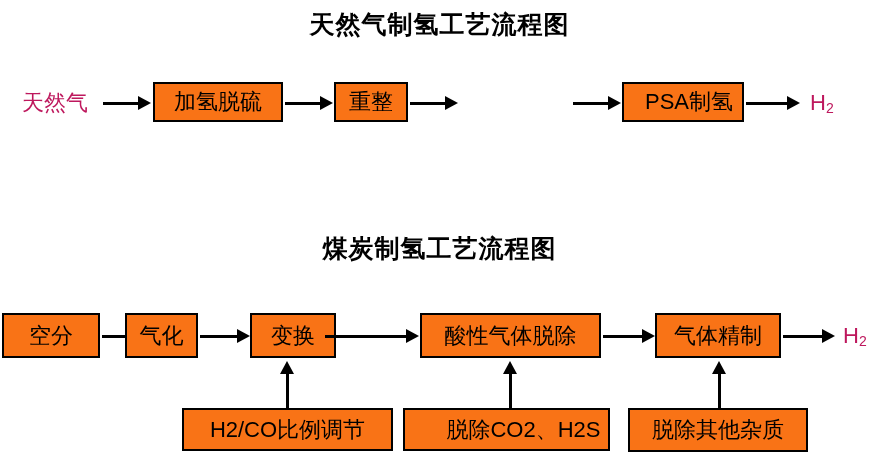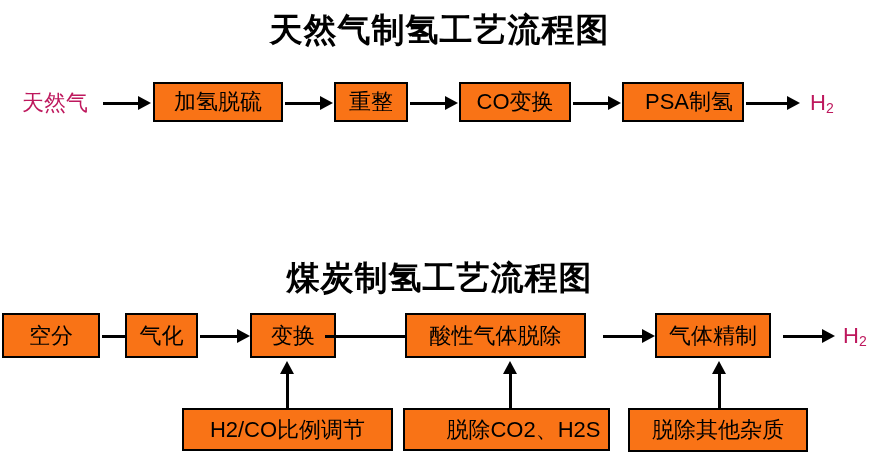--- a/index.html
+++ b/index.html
@@ -19,28 +19,28 @@
     position: absolute;
     left: 0; top: 0;
     width: 879px;
     height: 454px;
   }
   .title {
     position: absolute;
     left: 0;
     width: 879px;
     text-align: center;
-    font-size: 33px;
+    font-size: 25px;
     font-weight: 700;
     letter-spacing: 1px;
     color: #000;
     white-space: nowrap;
   }
   #title-1 { top: 8px; }
-  #title-2 { top: 232px; margin-top: 24px; }
+  #title-2 { top: 232px; }
 
   .node {
     position: absolute;
     box-sizing: border-box;
     border: 2px solid #000;
     background: #f97316;
     display: flex;
     align-items: center;
     justify-content: center;
     font-size: 22px;
@@ -135,23 +135,20 @@
 
   <div class="node" style="left:334px; top:82px; width:74px; height:40px;">
     <span>重整</span>
   </div>
 
   <div class="harrow" style="left:410px; top:96px; width:48px;">
     <div class="shaft" style="width:37px;"></div>
     <div class="head"></div>
   </div>
 
-  <div class="node" style="left:459px; top:82px; width:112px; height:40px;">
-    <span>CO变换</span>
-  </div>
 
   <div class="harrow" style="left:573px; top:96px; width:48px;">
     <div class="shaft" style="width:37px;"></div>
     <div class="head"></div>
   </div>
 
   <div class="node" style="left:622px; top:82px; width:122px; height:40px;padding-left:12px;">
     <span>PSA制氢</span>
   </div>
 
@@ -187,30 +184,30 @@
 
   <div class="node" style="left:250px; top:313px; width:86px; height:45px;">
     <span>变换</span>
   </div>
 
   <div class="harrow" style="left:325px; top:329px; width:94px;">
     <div class="shaft" style="width:83px;"></div>
     <div class="head"></div>
   </div>
 
-  <div class="node" style="left:405px; top:313px; width:181px; height:45px;">
+  <div class="node" style="left:420px; top:313px; width:181px; height:45px;">
     <span>酸性气体脱除</span>
   </div>
 
   <div class="harrow" style="left:603px; top:329px; width:52px;">
     <div class="shaft" style="width:41px;"></div>
     <div class="head"></div>
   </div>
 
-  <div class="node" style="left:655px; top:313px; width:116px; height:45px;">
+  <div class="node" style="left:655px; top:313px; width:126px; height:45px;">
     <span>气体精制</span>
   </div>
 
   <div class="harrow" style="left:783px; top:329px; width:52px;">
     <div class="shaft" style="width:41px;"></div>
     <div class="head"></div>
   </div>
 
   <div class="endlabel" style="left:843px; top:323px; height:26px;">
     <span>H</span>

